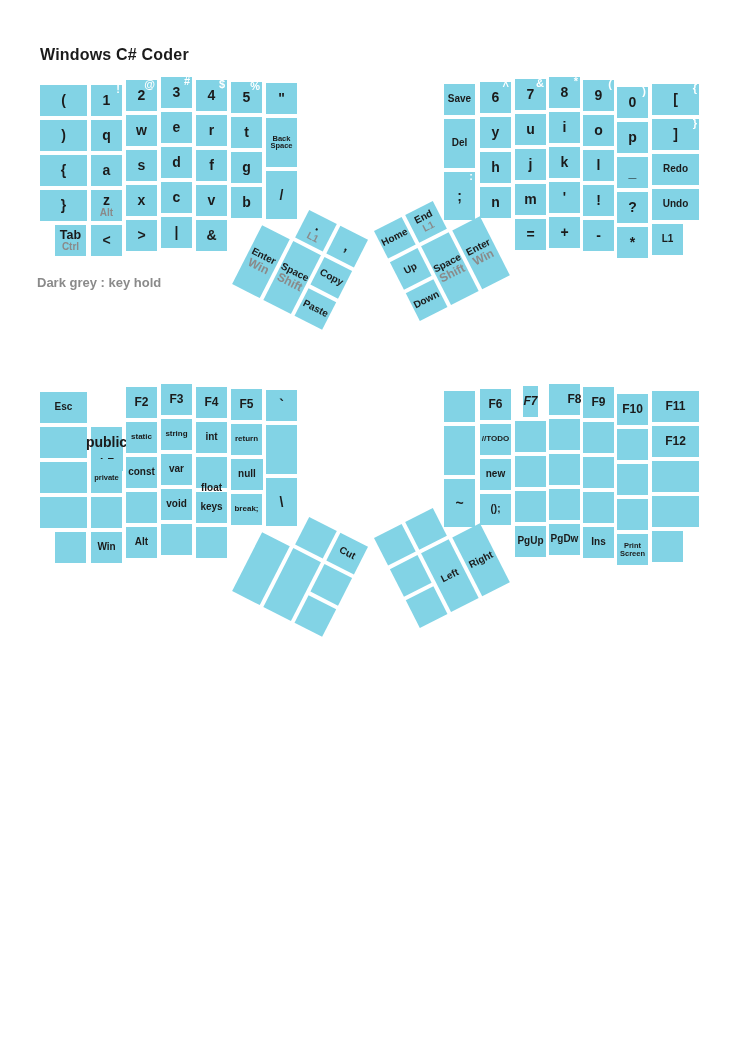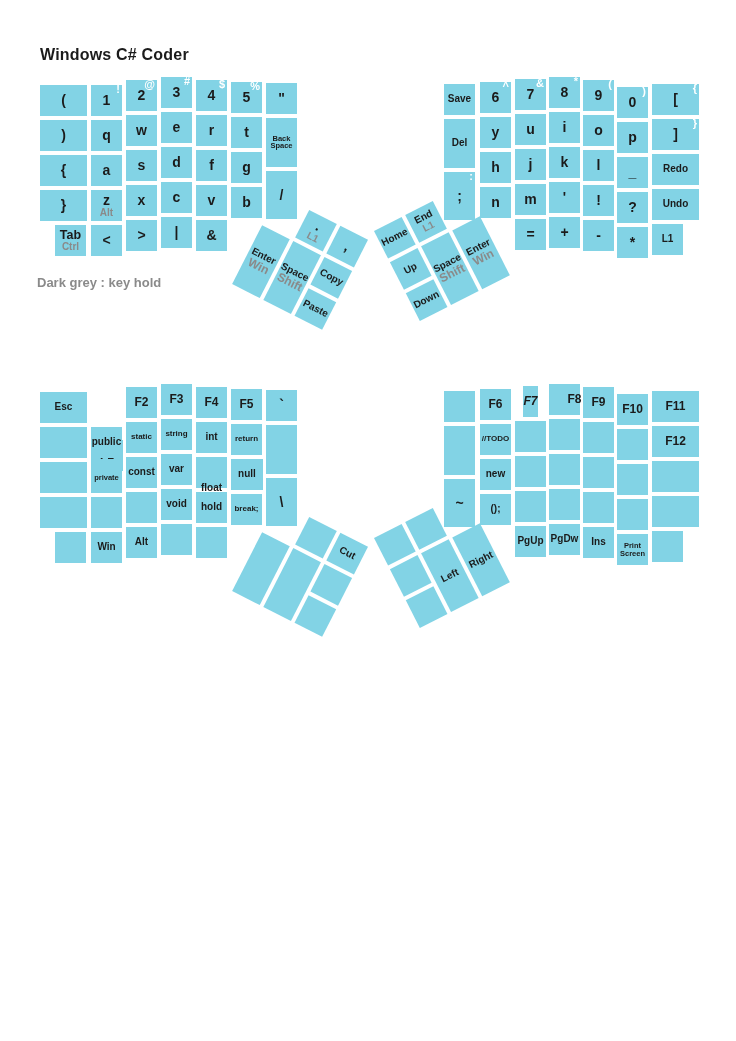--- a/index.html
+++ b/index.html
@@ -295,21 +295,21 @@
         <span class="klabel" style="font-size: 12px;">F4</span>
       </div>
       <div class="key" style="left: 231px; top: 389px; width: 31px; height: 31px;">
         <span class="klabel" style="font-size: 12px;">F5</span>
       </div>
       <div class="key" style="left: 266px; top: 390px; width: 31px; height: 31px;">
         <span class="klabel" style="font-size: 14px;">`</span>
       </div>
       <div class="key" style="left: 40px; top: 427px; width: 47px; height: 31px;"></div>
       <div class="key" style="left: 91px; top: 427px; width: 31px; height: 31px;">
-        <span class="klabel" style="font-size: 10px;">public</span>
+        <span class="klabel" style="font-size: 14px;">public</span>
       </div>
       <div class="key" style="left: 126px; top: 422px; width: 31px; height: 31px;">
         <span class="klabel" style="font-size: 8px;">static</span>
       </div>
       <div class="key" style="left: 161px; top: 419px; width: 31px; height: 31px;">
         <span class="klabel" style="font-size: 8px;">string</span>
       </div>
       <div class="key" style="left: 196px; top: 422px; width: 31px; height: 31px;">
         <span class="klabel" style="font-size: 10px;">int</span>
       </div>
@@ -336,21 +336,21 @@
       <div class="key" style="left: 266px; top: 477.5px; width: 31px; height: 48.5px;">
         <span class="klabel" style="font-size: 14px;">\</span>
       </div>
       <div class="key" style="left: 40px; top: 497px; width: 47px; height: 31px;"></div>
       <div class="key" style="left: 91px; top: 497px; width: 31px; height: 31px;"></div>
       <div class="key" style="left: 126px; top: 492px; width: 31px; height: 31px;"></div>
       <div class="key" style="left: 161px; top: 489px; width: 31px; height: 31px;">
         <span class="klabel" style="font-size: 10px;">void</span>
       </div>
       <div class="key" style="left: 196px; top: 492px; width: 31px; height: 31px;">
-        <span class="klabel" style="font-size: 10px;">hold</span>
+        <span class="klabel" style="font-size: 10px;">keys</span>
       </div>
       <div class="key" style="left: 231px; top: 494px; width: 31px; height: 31px;">
         <span class="klabel" style="font-size: 8px;">break;</span>
       </div>
       <div class="key" style="left: 55px; top: 532px; width: 31px; height: 31px;"></div>
       <div class="key" style="left: 91px; top: 532px; width: 31px; height: 31px;">
         <span class="klabel" style="font-size: 10px;">Win</span>
       </div>
       <div class="key" style="left: 126px; top: 527px; width: 31px; height: 31px;">
         <span class="klabel" style="font-size: 10px;">Alt</span>

